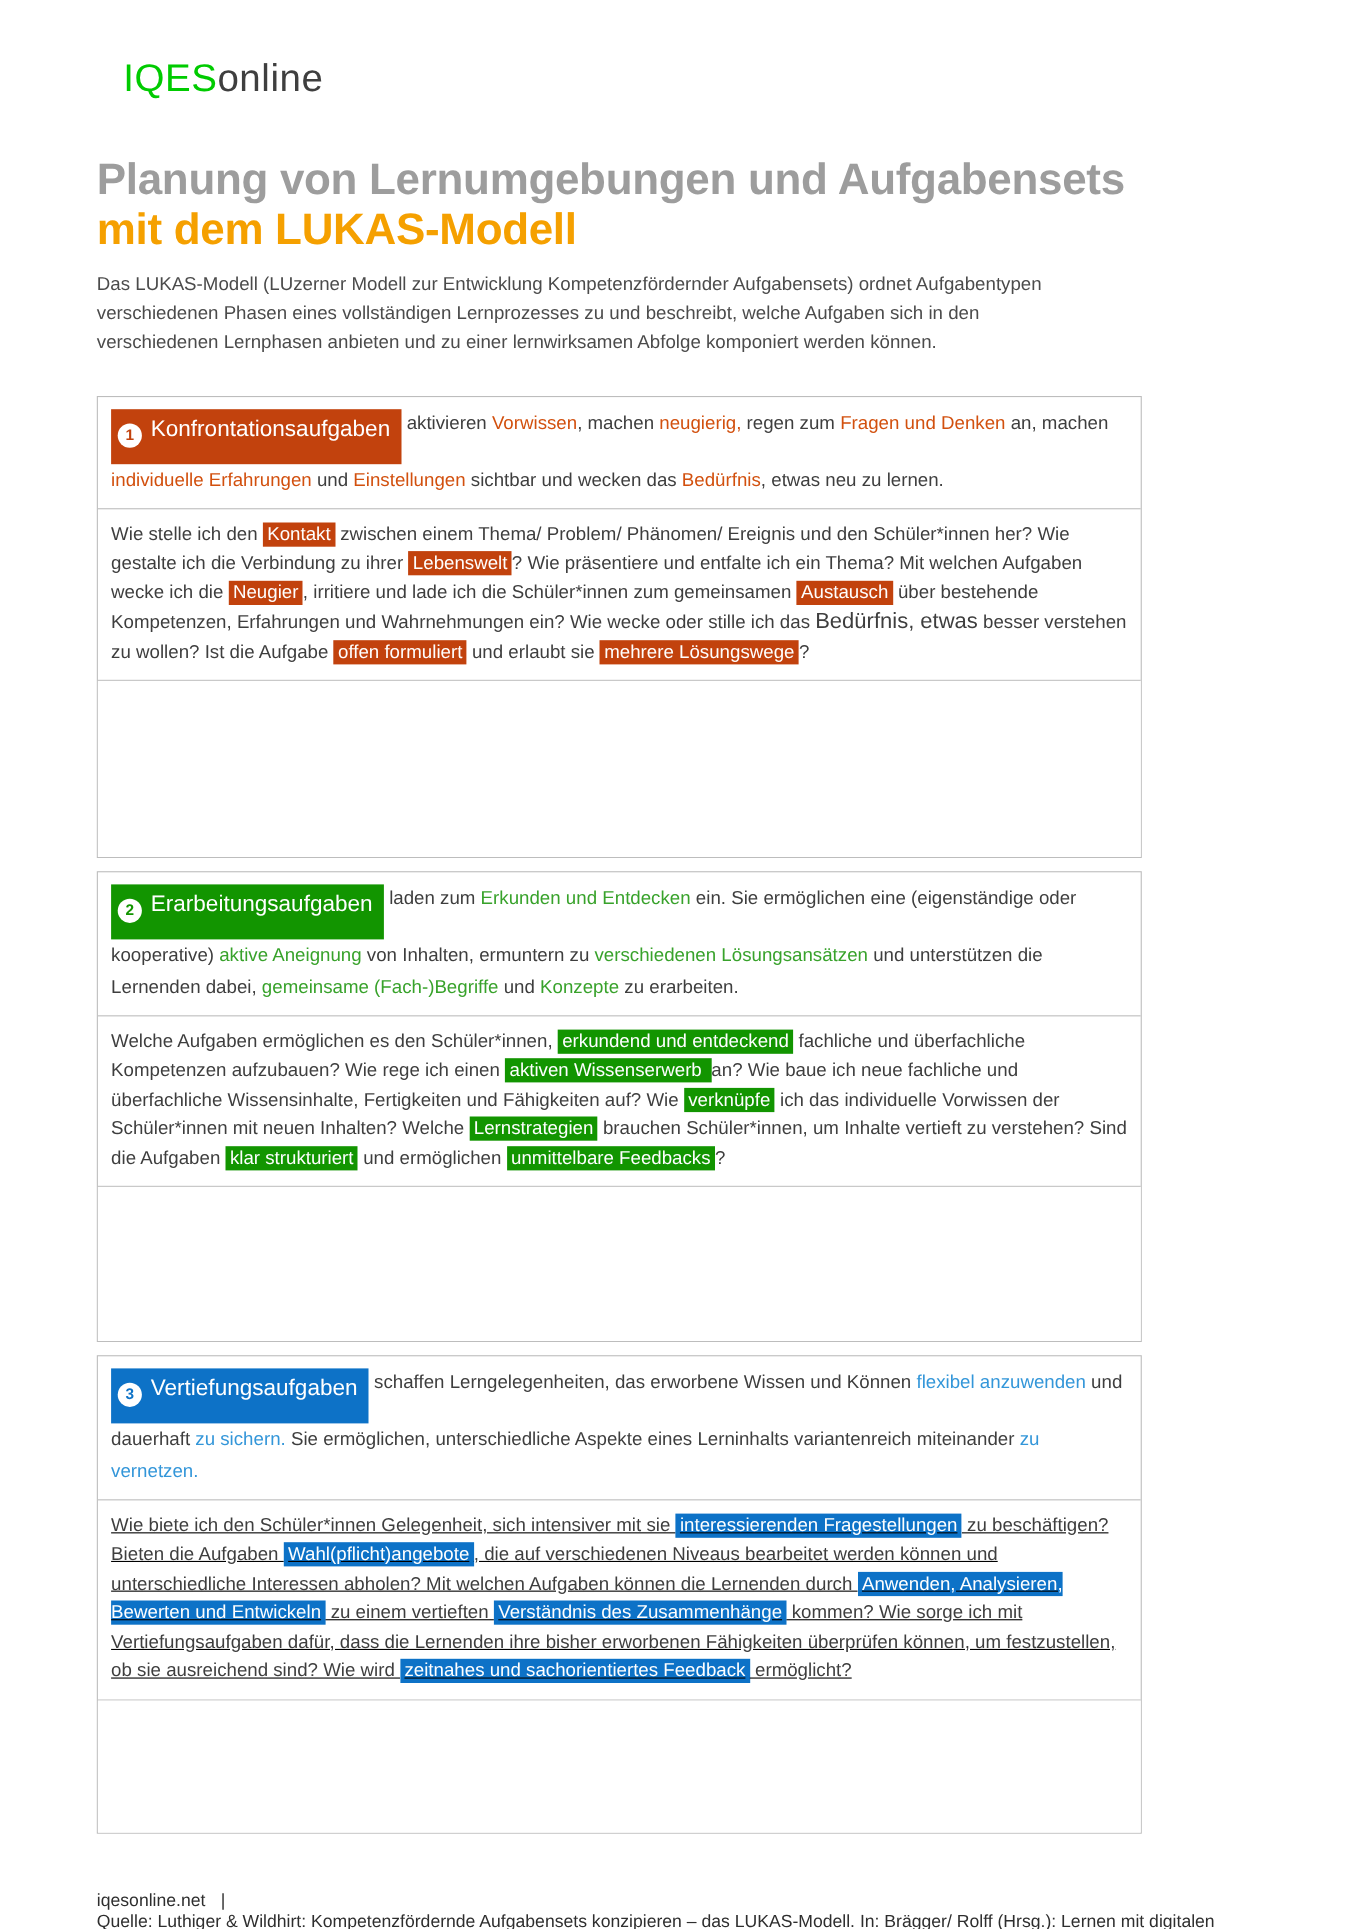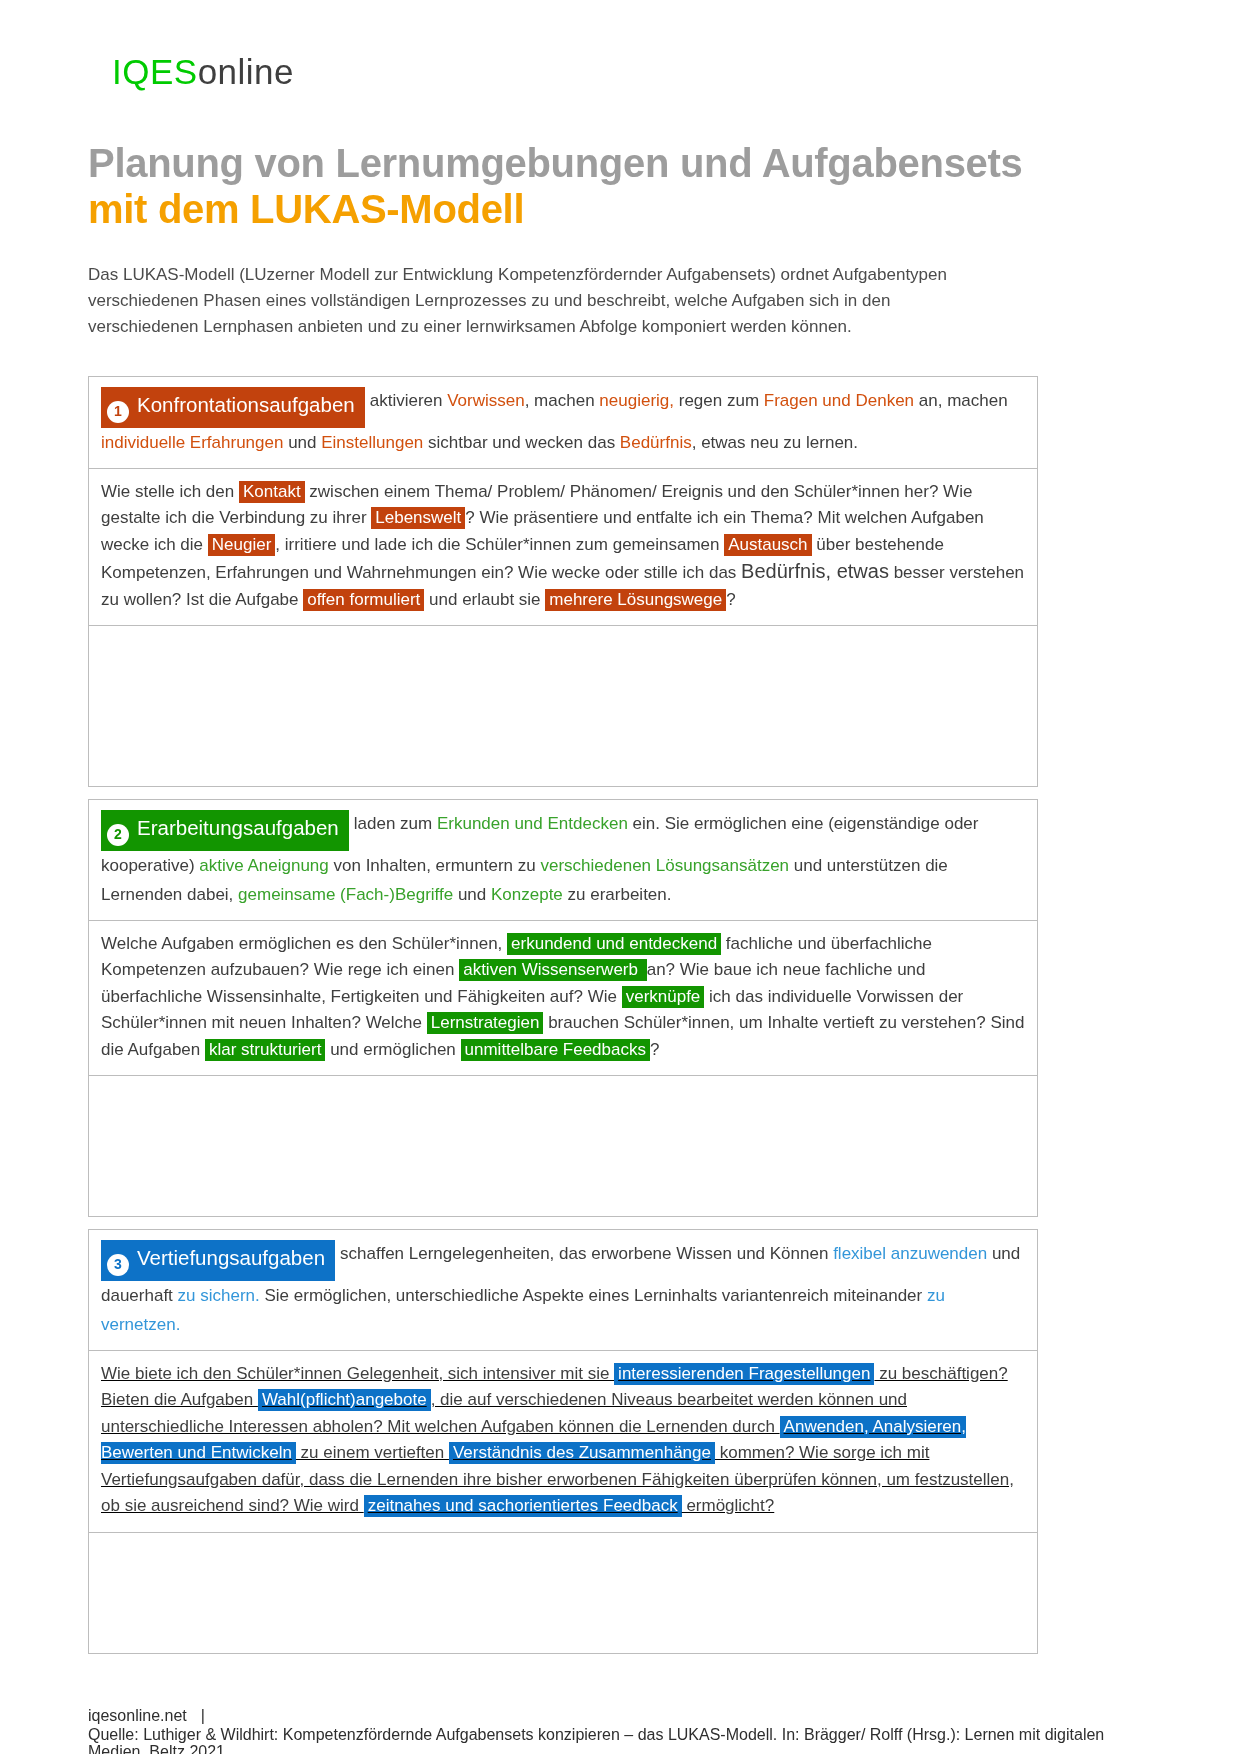--- a/index.html
+++ b/index.html
@@ -11,28 +11,28 @@
   .logo{font-size:35px;letter-spacing:.5px;line-height:40px;font-weight:500;}
   .logo .p1{color:var(--logo-green);margin-left:24px;}
   .logo .p2{color:#3f3f3f;text-align:center;}
 
   
   .doc-title{margin:48px 0 0 0;font-weight:700;font-size:40px;line-height:46px;letter-spacing:-.3px;}
   .doc-title .t1{color:var(--title-gray);display:block;}
   .doc-title .t2{color:var(--title-orange);display:block;}
 
   
-  .intro{margin:30px 0 0 0;width:912px;font-size:17px;line-height:26px;color:#4b4b4b;}
+  .intro{margin:14px 0 0 0;width:912px;font-size:17px;line-height:26px;color:#4b4b4b;}
 
   
   .sections{margin-top:36px;width:950px;}
   section.box{border:1px solid #bdbdbd;background:#fff;margin-bottom:12px;}
   .sec-header{padding:9px 12px 11px 12px;border-bottom:1px solid #bdbdbd;}
   .hdr-p{margin:0;font-size:17px;line-height:29px;color:#3e3e3e;}
-  .title-chip{display:inline-block;padding:3px 10px 5px 6px;margin-right:5px;vertical-align:-6px;}
+  .title-chip{display:inline-block;padding:3px 10px 15px 6px;margin-right:5px;vertical-align:-6px;}
   .badge{display:inline-flex;width:22px;height:22px;border-radius:50%;background:#ffffff;
          align-items:center;justify-content:center;font-size:14px;font-weight:bold;
          vertical-align:-4px;margin-right:8px;}
   .sec-title{color:#ffffff;font-size:20.5px;}
   .sec-questions{padding:10px 12px 12px 12px;border-bottom:1px solid #bdbdbd;}
   .q-p{margin:0;font-size:17px;line-height:26.5px;color:#3e3e3e;}
   .seg-plain-large{font-size:20px;}
   .seg-highlight{color:#ffffff;padding:1px 4px 2px 4px;}
   .sec-empty{background:#fff;}
 

